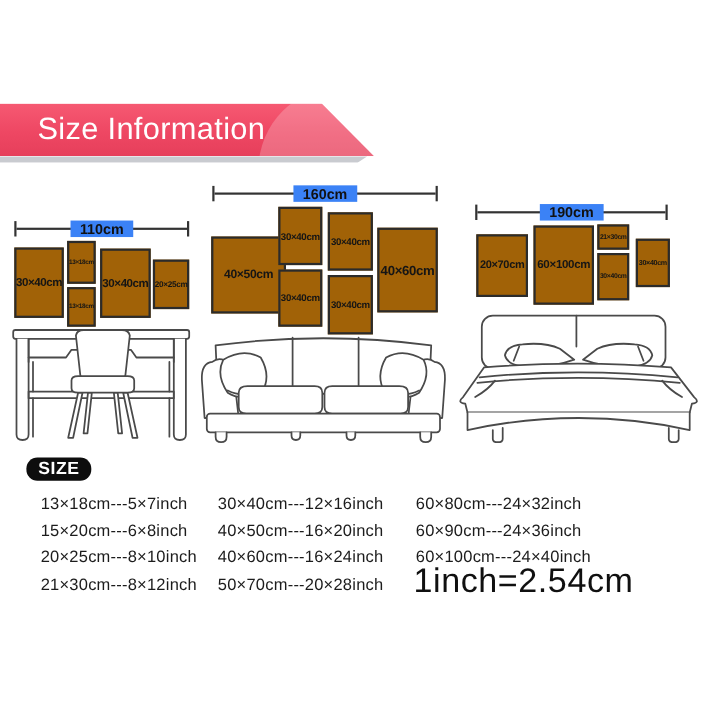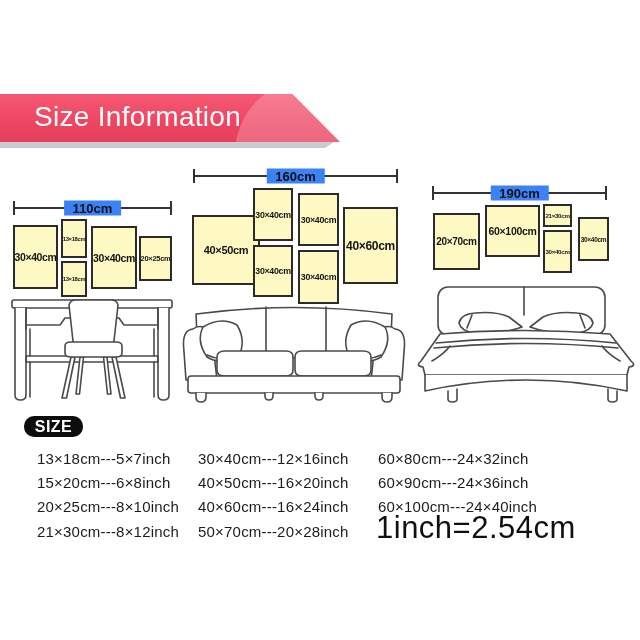--- a/index.html
+++ b/index.html
@@ -36,39 +36,39 @@
   .dim .lbl{
     position:absolute;left:50%;top:50%;transform:translate(-50%,-50%);
     background:#3b82f6;padding:0 9px;font-weight:bold;font-size:13px;color:#111;white-space:nowrap;
   }
   .dim-desk{left:13px;top:201px;width:159px;}
   .dim-sofa{left:193px;top:169px;width:205px;}
   .dim-bed{left:432px;top:186px;width:175px;}
 
   
   .frame{
-    position:absolute;border:2px solid #2b2b2b;background:#fef9c3;box-sizing:border-box;
+    position:absolute;border:2px solid #2b2b2b;background:#a16207;box-sizing:border-box;
     display:flex;align-items:center;justify-content:center;
     font-weight:bold;color:#151515;white-space:nowrap;letter-spacing:-0.3px;
   }
   .f-d1{left:13px;top:225px;width:45px;height:64px;font-size:10.5px;letter-spacing:-.4px;}
   .f-d2{left:61px;top:219px;width:26px;height:39px;font-size:5.8px;}
   .f-d3{left:61px;top:261px;width:26px;height:36px;font-size:5.8px;}
   .f-d4{left:91px;top:226px;width:46px;height:63px;font-size:10.5px;letter-spacing:-.4px;}
   .f-d5{left:139px;top:236px;width:33px;height:45px;font-size:7.5px;}
 
   .f-s1{left:192px;top:215px;width:68px;height:70px;font-size:11px;}
   .f-s2{left:253px;top:188px;width:40px;height:53px;font-size:8.8px;}
   .f-s3{left:253px;top:245px;width:40px;height:52px;font-size:8.8px;}
   .f-s4{left:298px;top:193px;width:41px;height:53px;font-size:8.8px;}
   .f-s5{left:298px;top:250px;width:41px;height:54px;font-size:8.8px;}
   .f-s6{left:343px;top:207px;width:55px;height:77px;font-size:12px;}
 
   .f-b1{left:433px;top:213px;width:47px;height:57px;font-size:10px;}
-  .f-b2{left:485px;top:205px;width:55px;height:52px;font-size:10.5px;text-align:center;}
+  .f-b2{left:485px;top:205px;width:55px;height:72px;font-size:10.5px;text-align:center;}
   .f-b3{left:543px;top:204px;width:29px;height:23px;font-size:6.2px;}
   .f-b4{left:543px;top:230px;width:29px;height:43px;font-size:6.2px;}
   .f-b5{left:578px;top:217px;width:31px;height:44px;font-size:6.5px;}
 
   
   .illus{position:absolute;}
   .illus-desk{left:8px;top:296px;}
   .illus-sofa{left:176px;top:296px;}
   .illus-bed{left:412px;top:282px;}
 

